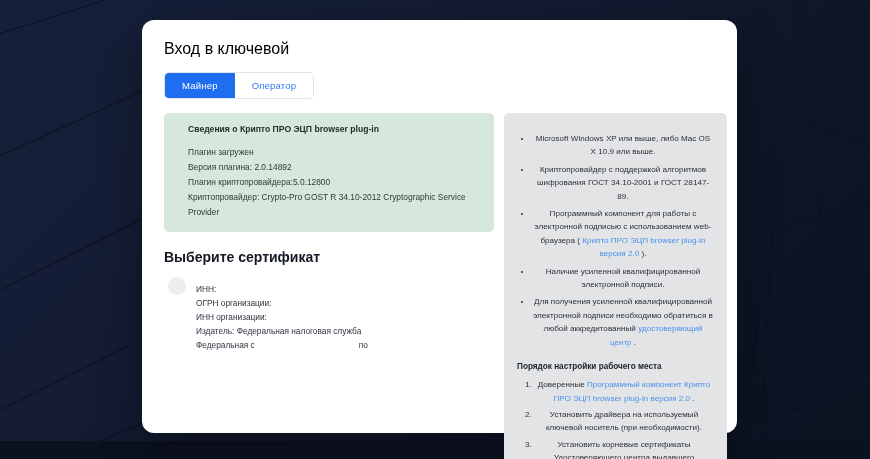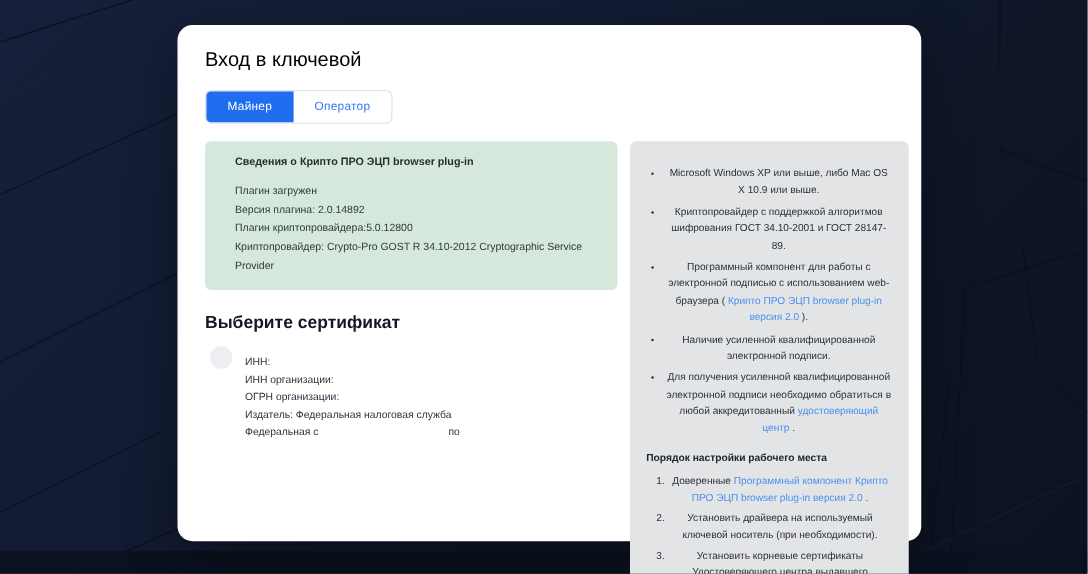--- a/index.html
+++ b/index.html
@@ -174,24 +174,24 @@
 
       <div id="cert-heading">Выберите сертификат</div>
 
       <div id="cert-row">
         <div id="cert-avatar"></div>
         <div id="cert-fields">
           <div class="cert-line">
             <span class="lbl">ИНН:</span>
           </div>
           <div class="cert-line">
+            <span class="lbl">ОГРН организации:</span>
+          </div>
+          <div class="cert-line">
             <span class="lbl">ИНН организации:</span>
-          </div>
-          <div class="cert-line">
-            <span class="lbl">ОГРН организации:</span>
           </div>
           <div class="cert-line">
             <span class="lbl">Издатель: Федеральная налоговая служба</span>
           </div>
           <div class="cert-line">
             <span class="lbl">Федеральная с</span>
             <span class="sep"></span>
             <span class="lbl">по</span>
           </div>
         </div>

